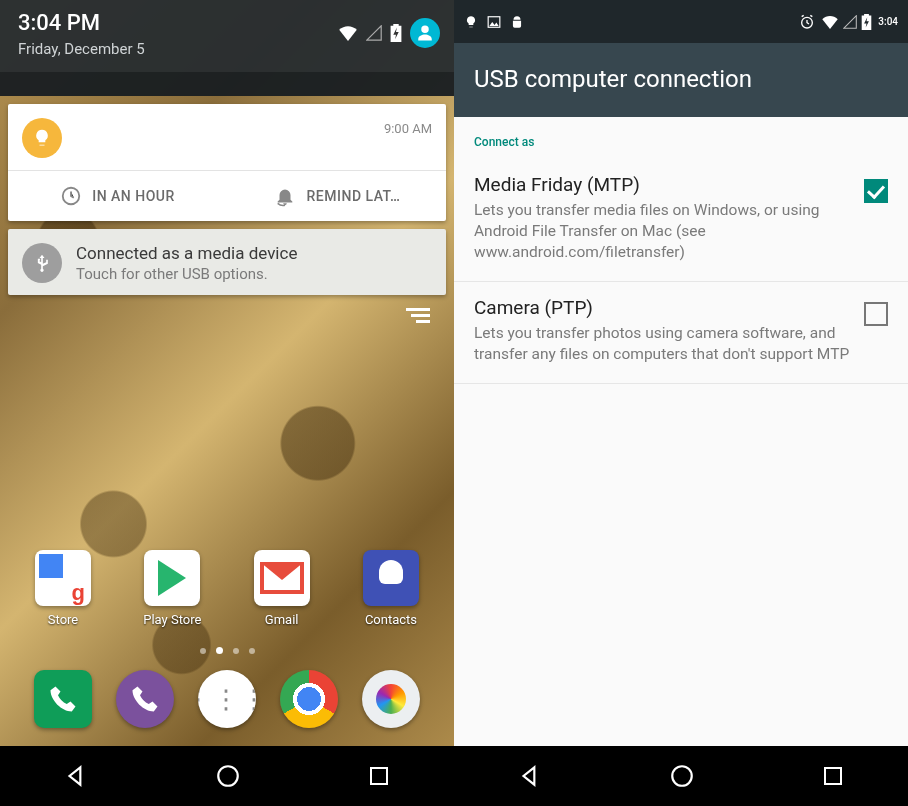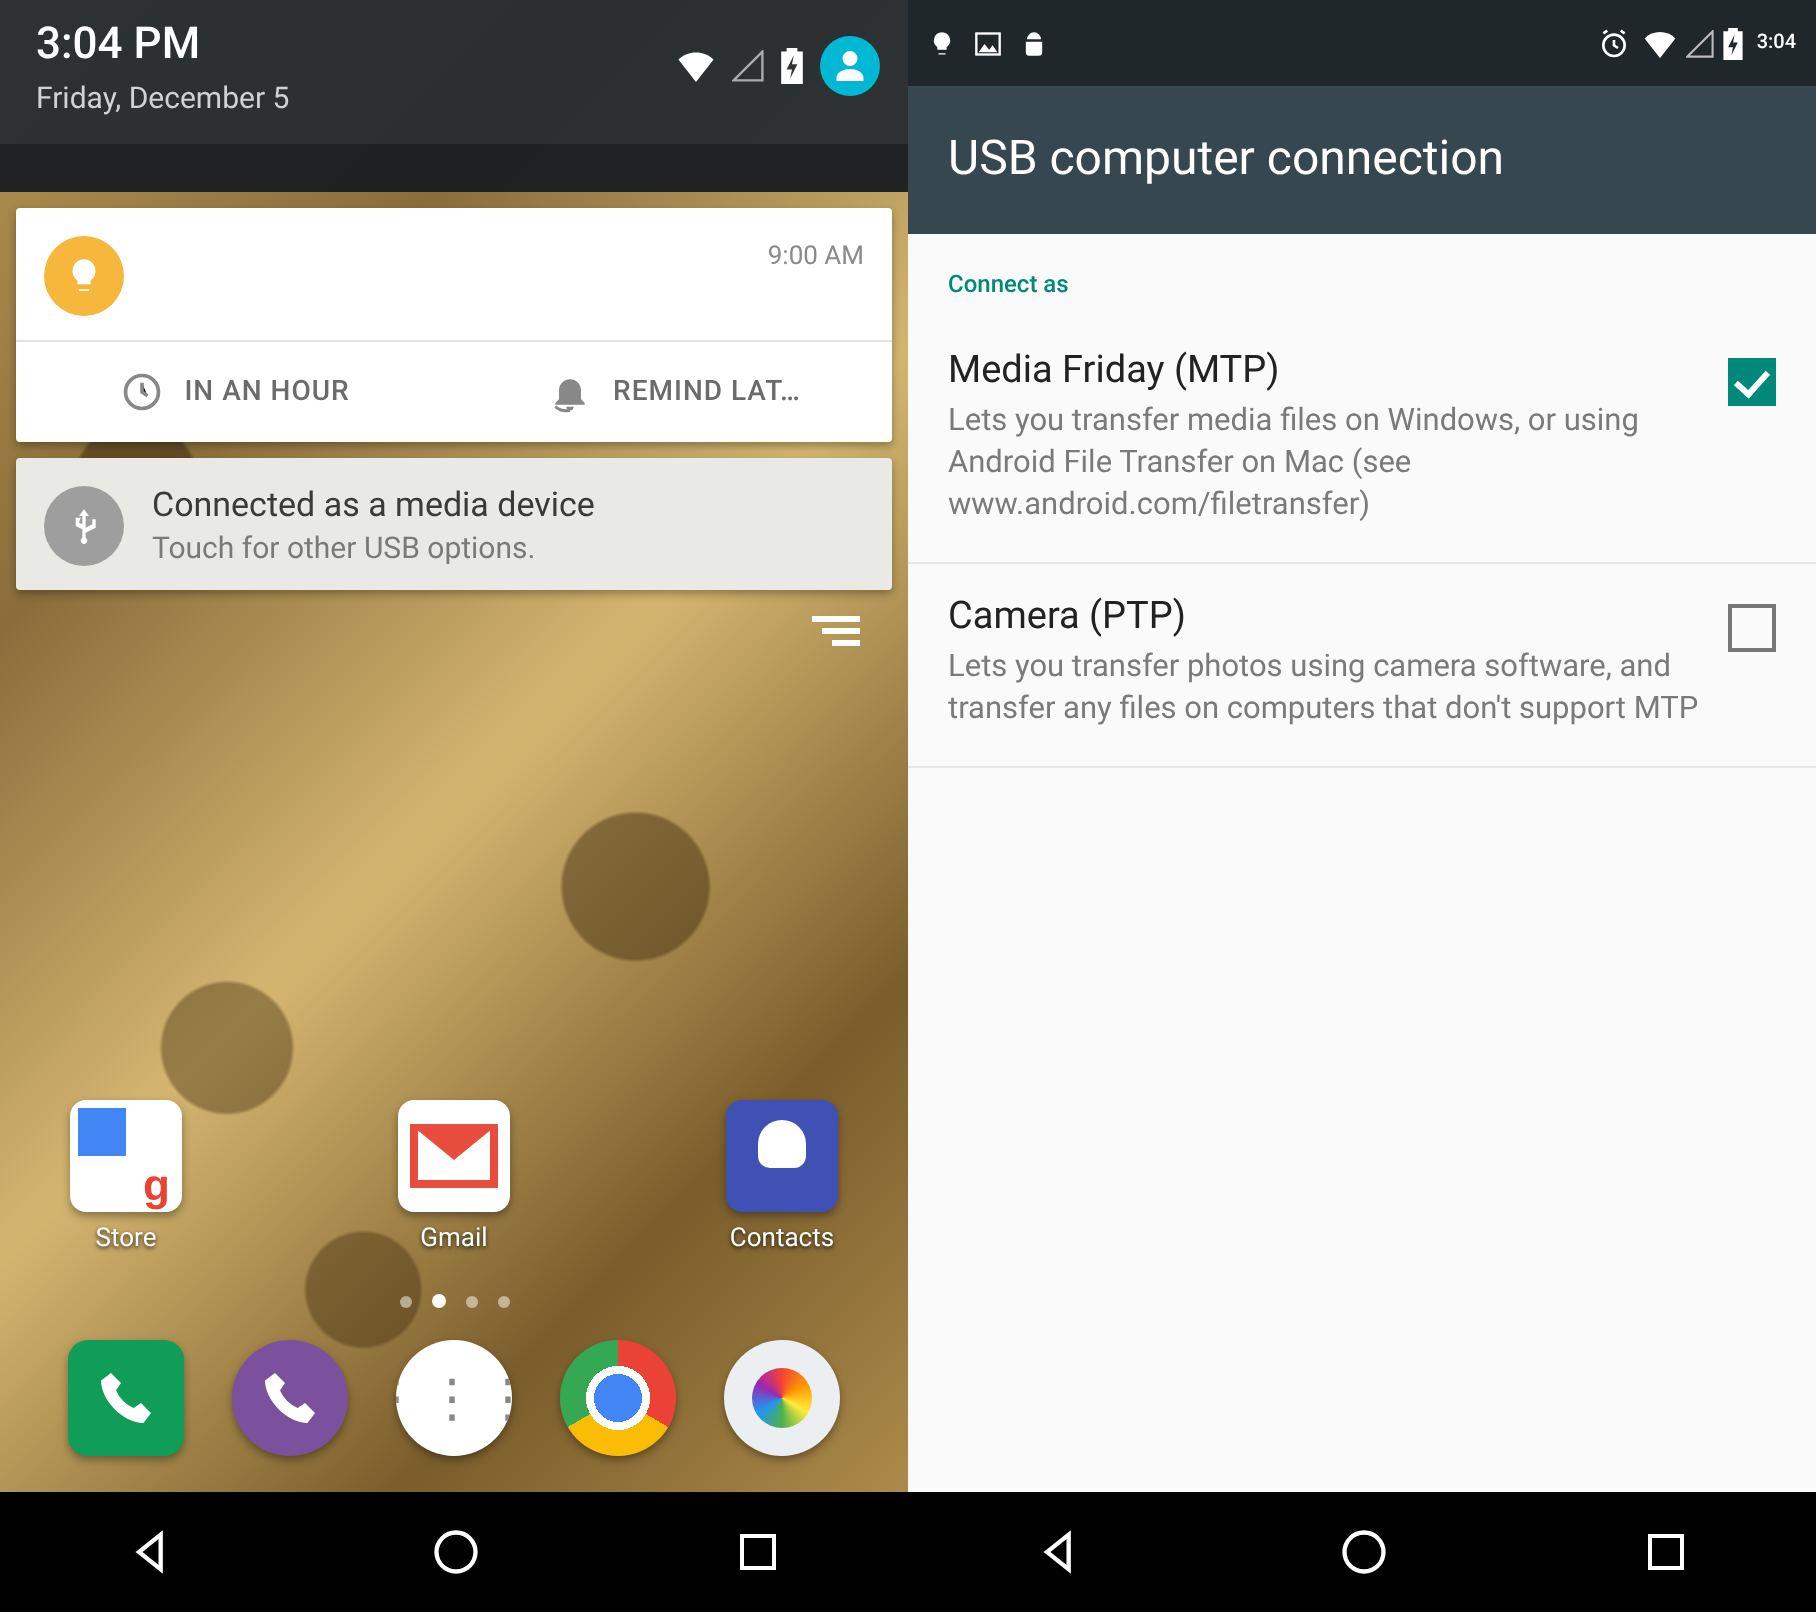--- a/index.html
+++ b/index.html
@@ -165,20 +165,24 @@
       </div>
     </div>
   </div>
 
   <div class="home-icons">
     <div class="app">
         <div class="app-icon ico-google"></div>
         <div class="app-label">Store</div>
       </div>
     <div class="app">
+        <div class="app-icon ico-play"></div>
+        <div class="app-label">Play Store</div>
+      </div>
+    <div class="app">
         <div class="app-icon ico-gmail"></div>
         <div class="app-label">Gmail</div>
       </div>
     <div class="app">
         <div class="app-icon ico-contacts"></div>
         <div class="app-label">Contacts</div>
       </div>
   </div>
   <div class="pager-dots"><span></span><span class="active"></span><span></span><span></span></div>
   <div class="dock">

